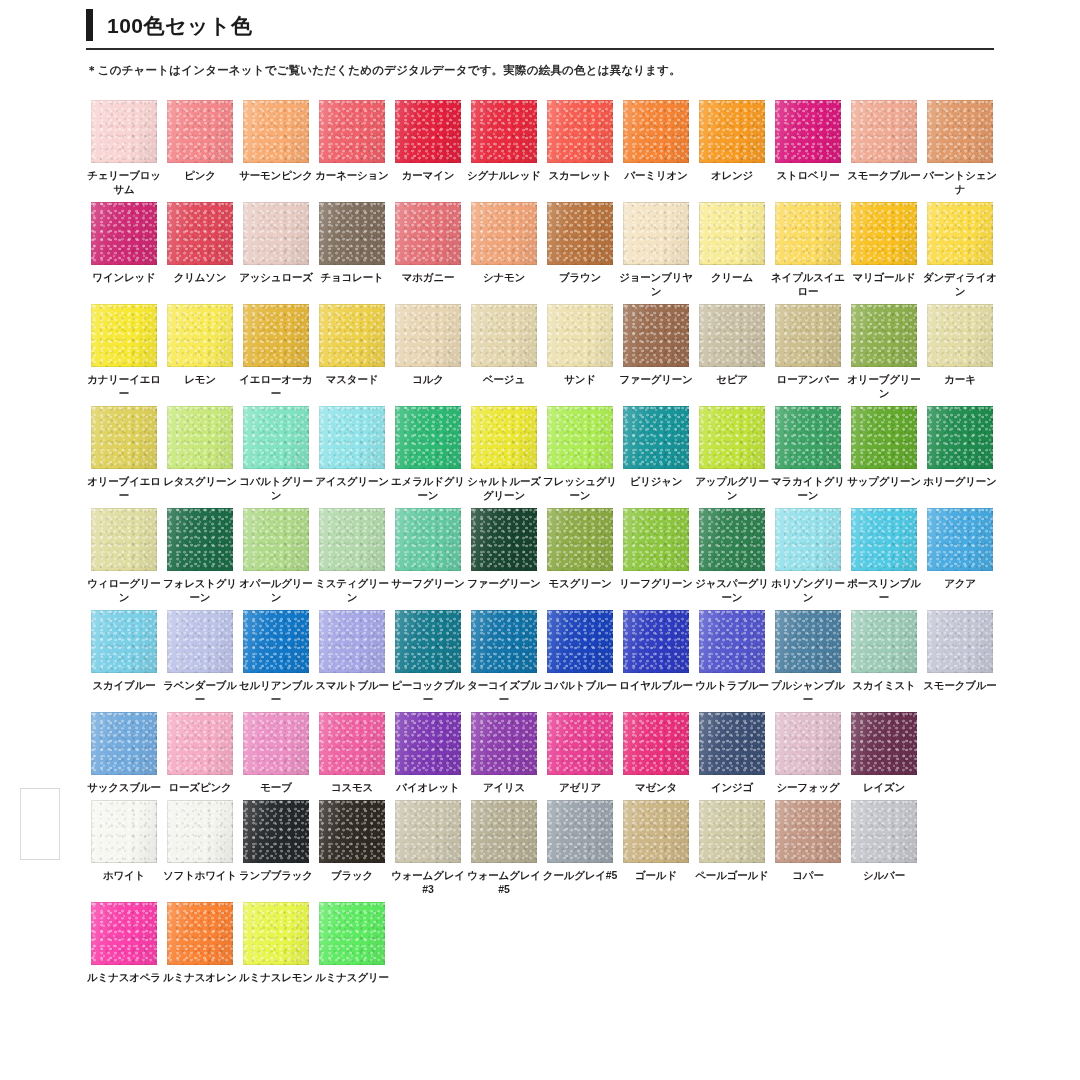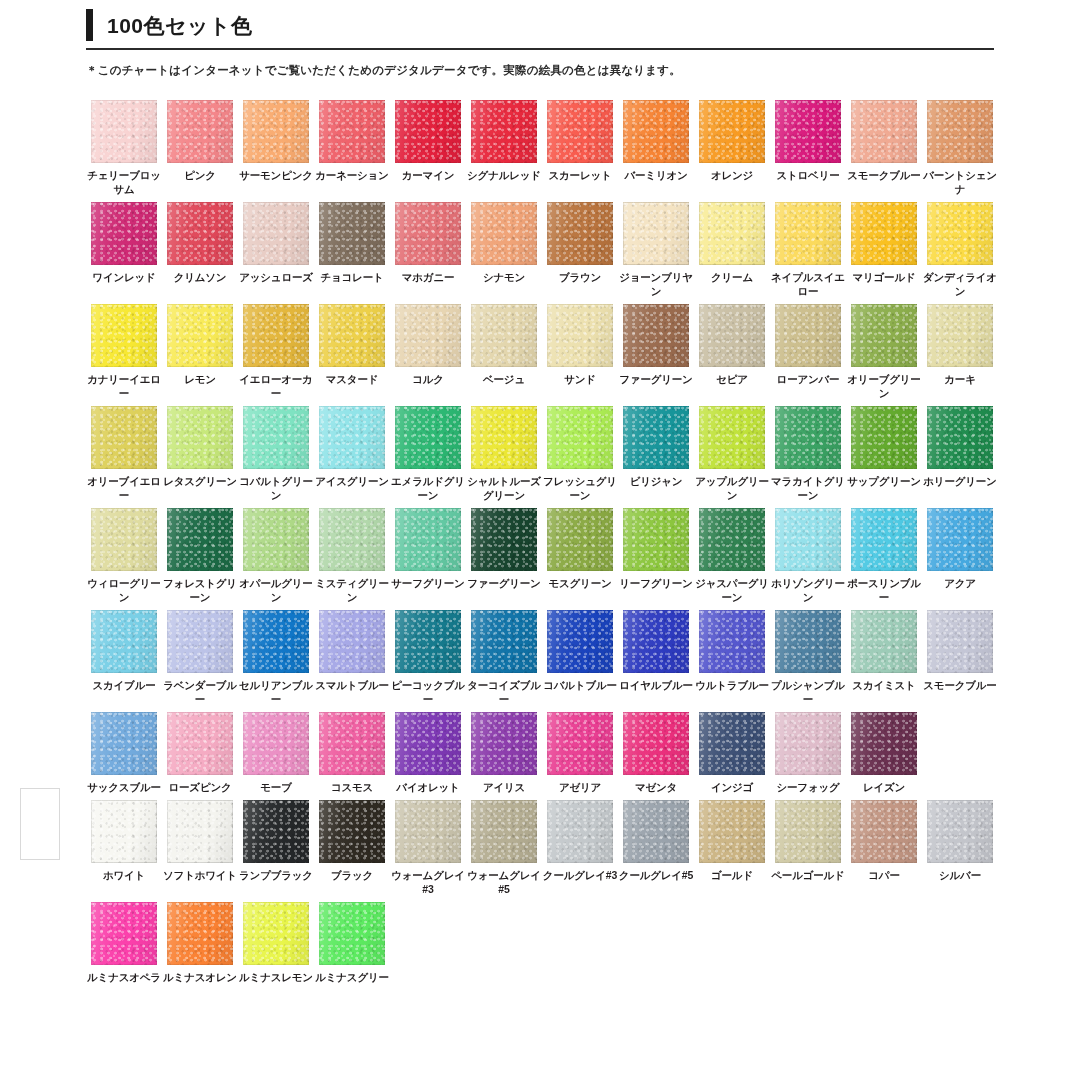--- a/index.html
+++ b/index.html
@@ -698,26 +698,20 @@
         <div class="label">ウォームグレイ#3</div>
       </div>
       <div class="cell">
         <div class="swatch-wrap">
           <div class="swatch" title="ウォームグレイ#5" style="background: rgb(181, 174, 147);"></div>
         </div>
         <div class="label">ウォームグレイ#5</div>
       </div>
       <div class="cell">
         <div class="swatch-wrap">
-          <div class="swatch" title="クールグレイ#3" style="background: rgb(195, 200, 203);"></div>
-        </div>
-        <div class="label">クールグレイ#3</div>
-      </div>
-      <div class="cell">
-        <div class="swatch-wrap">
           <div class="swatch" title="クールグレイ#5" style="background: rgb(154, 163, 172);"></div>
         </div>
         <div class="label">クールグレイ#5</div>
       </div>
       <div class="cell">
         <div class="swatch-wrap">
           <div class="swatch" title="ゴールド" style="background: rgb(203, 180, 131);"></div>
         </div>
         <div class="label">ゴールド</div>
       </div>

